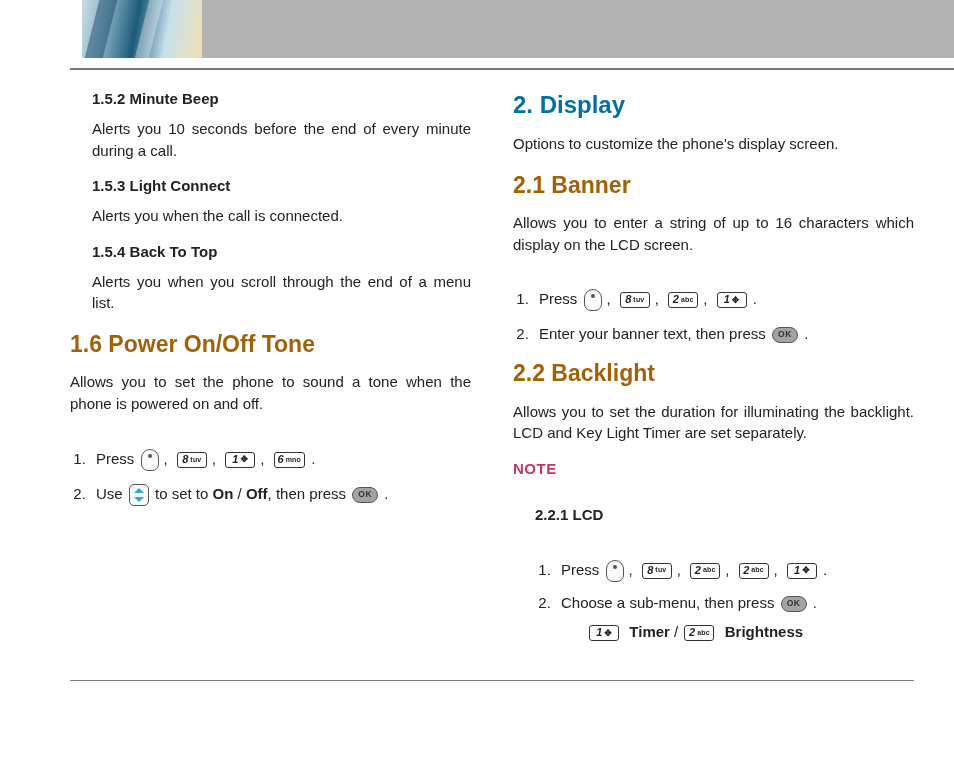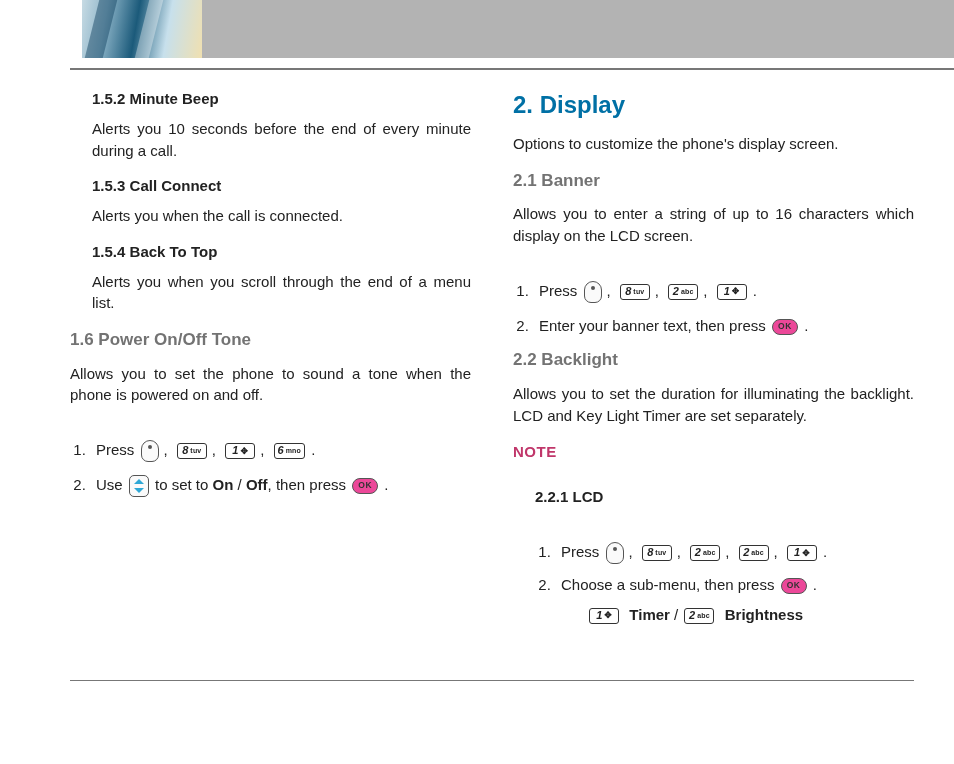--- a/index.html
+++ b/index.html
@@ -11,36 +11,36 @@
   .thumb::after  { content:""; position:absolute; left:60px; top:0; width:14px; height:58px; background: rgba(255,255,255,0.35); transform: skewX(-14deg); }
   .top-gray { flex:1; height:58px; background:#b3b3b3; }
   .content-frame { position:absolute; left:70px; right:40px; top:68px; bottom:50px; }
   .hr-top { position:absolute; left:70px; right:0; top:68px; height:1.5px; background:#777; }
   .hr-bot { position:absolute; left:70px; right:40px; bottom:50px; height:1.5px; background:#777; }
   .cols { display:flex; gap:42px; padding-top:20px; height:100%; }
   .col { width: 50%; font-size:15px; line-height:1.45; color:#222; }
   .col p, .col .line { margin-bottom:14px; text-align:justify; }
   .h-sub   { font-weight:bold; font-size:15px; margin-bottom:8px; }
   .h-blue-lg { color:#0070a5; font-size:24px; font-weight:bold; margin-bottom:10px; }
-  .h-blue-md { color:#737373; font-size:17px; font-weight:bold; margin-bottom:10px; margin-top:4px; }
+  .h-blue-md { color:#a16207; font-size:23px; font-weight:bold; margin-bottom:10px; margin-top:4px; }
   .note-label { color:#c0366a; font-weight:bold; letter-spacing:0.5px; margin-bottom:24px; }
   .indent-block { margin-left:22px; }
   .indent-block .h-sub { margin-left:0; }
   ol.steps { list-style: decimal; padding-left:20px; margin-bottom:6px;margin-top:33px; }
   ol.steps li { padding-left:6px; margin-bottom:12px; }
   ol.steps.tight li { margin-bottom:10px; }
   b { font-weight:bold; }
   
   .ic { display:inline-block; vertical-align:middle; margin:0 2px; }
   .menu-btn { width:18px; height:22px; border:1.5px solid #555; border-radius:9px 9px 7px 7px; position:relative; background:#fafafa; }
   .menu-btn::after { content:""; position:absolute; left:50%; top:4px; width:4px; height:4px; margin-left:-2px; border-radius:50%; background:#555; }
   .nav-btn { width:20px; height:22px; border:1.5px solid #555; border-radius:5px; position:relative; background:#fafafa; }
   .nav-btn::before { content:""; position:absolute; left:50%; top:3px; margin-left:-5px; width:0; height:0; border-left:5px solid transparent; border-right:5px solid transparent; border-bottom:5px solid #2fa8d6; }
   .nav-btn::after  { content:""; position:absolute; left:50%; bottom:3px; margin-left:-5px; width:0; height:0; border-left:5px solid transparent; border-right:5px solid transparent; border-top:5px solid #2fa8d6; }
-  .ok-btn { width:26px; height:16px; border:1.5px solid #555; border-radius:8px; background:#ec4899; font-size:8.5px; font-weight:bold; line-height:13px; text-align:center; letter-spacing:0.5px; color:#333; }
+  .ok-btn { width:26px; height:16px; border:1.5px solid #555; border-radius:8px; background:#a3a3a3; font-size:8.5px; font-weight:bold; line-height:13px; text-align:center; letter-spacing:0.5px; color:#333; }
   .key { min-width:30px; height:16px; border:1.5px solid #333; border-radius:3px; background:#fff; display:inline-flex; align-items:center; justify-content:center; padding:0 3px; font-size:9px; font-weight:bold; color:#222; }
   .key .d { font-style:italic; font-size:11px; margin-right:2px; font-weight:bold; }
   .key .ltr { font-size:7px; letter-spacing:0.2px; }
   .key .sym { font-size:9px; }
   .sep { margin:0 3px; }
   .submenu-line { margin-left:26px; }
 </style>
 </head>
 <body>
 
@@ -57,21 +57,21 @@
       <div class="col">
         <div class="indent-block">
           <div class="h-sub">
             <span>1.5.2</span>
             <span>Minute Beep</span>
           </div>
           <p>Alerts you 10 seconds before the end of every minute during a call.</p>
 
           <div class="h-sub">
             <span>1.5.3</span>
-            <span>Call Connect</span>
+            <span>Light Connect</span>
           </div>
           <p>Alerts you when the call is connected.</p>
 
           <div class="h-sub">
             <span>1.5.4</span>
             <span>Back To Top</span>
           </div>
           <p>Alerts you when you scroll through the end of a menu list.</p>
         </div>
 

